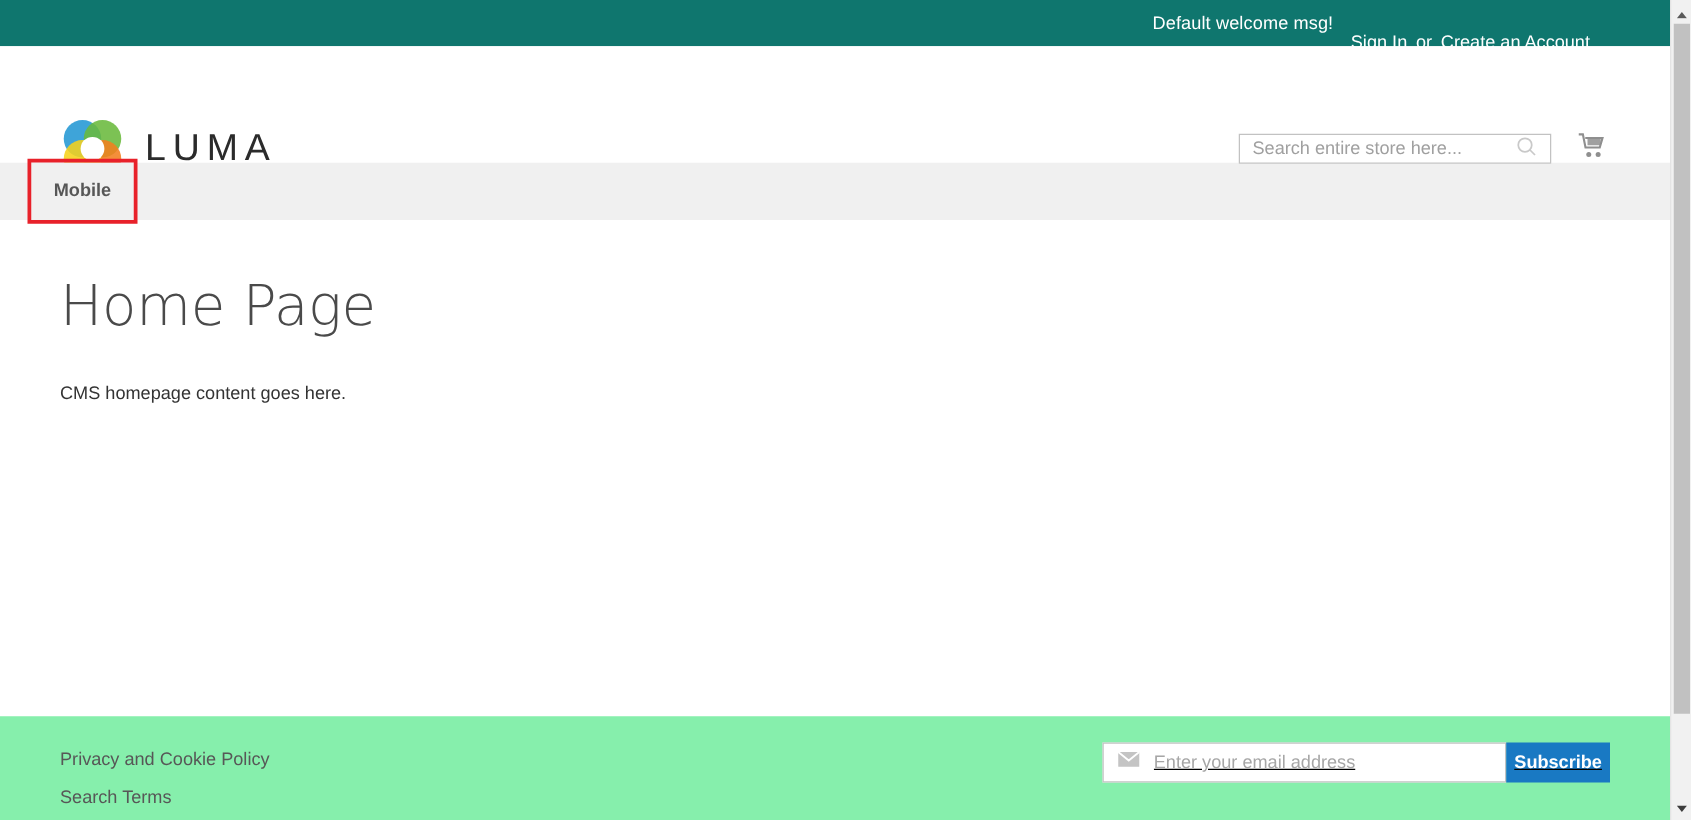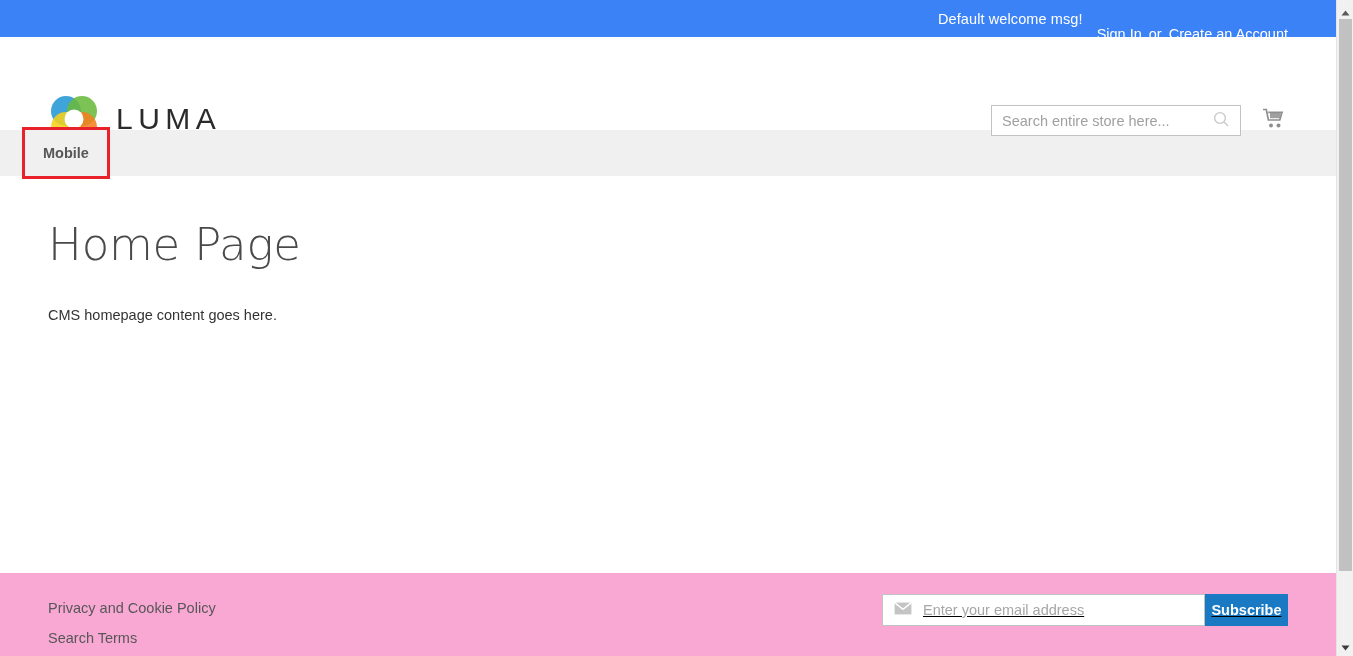--- a/index.html
+++ b/index.html
@@ -25,25 +25,25 @@
     left: 0; top: 0;
     width: 1336px;
     height: 656px;
     overflow: hidden;
     background: #ffffff;
   }
 
   
   .top-panel {
     height: 37px;
-    background: #3b82f6;
+    background: #0f766e;
     display: flex;
     align-items: center;
     justify-content: flex-end;
-    padding-right: 48px;
+    padding-right: 64px;
   }
   .welcome-msg {
     color: #ffffff;
     font-size: 14.5px;
     letter-spacing: .1px;
   }
   .panel-links {
     display: flex;
     align-items: flex-end;
     margin-left: 14px;
@@ -93,21 +93,21 @@
   .header-right {
     position: absolute;
     right: 48px;
     top: 68px;
     display: flex;
     align-items: center;
   }
   .search-box {
     position: relative;
     width: 250px;
-    height: 31px;
+    height: 24px;
     border: 1px solid #c2c2c2;
     background: #ffffff;
     display: flex;
     align-items: center;
   }
   .search-box input {
     border: 0;
     outline: none;
     width: 212px;
     height: 29px;
@@ -172,21 +172,21 @@
     font-family: "DejaVu Sans", sans-serif;
   }
   .cms-content {
     margin-top: 40px;
     font-size: 14.5px;
     color: #333333;
   }
 
   
   .footer {
-    background: #f9a8d4;
+    background: #86efac;
     height: 83px;
     position: relative;
   }
   .footer-links {
     position: absolute;
     left: 48px;
     top: 20px;
     display: flex;
     flex-direction: column;
   }

